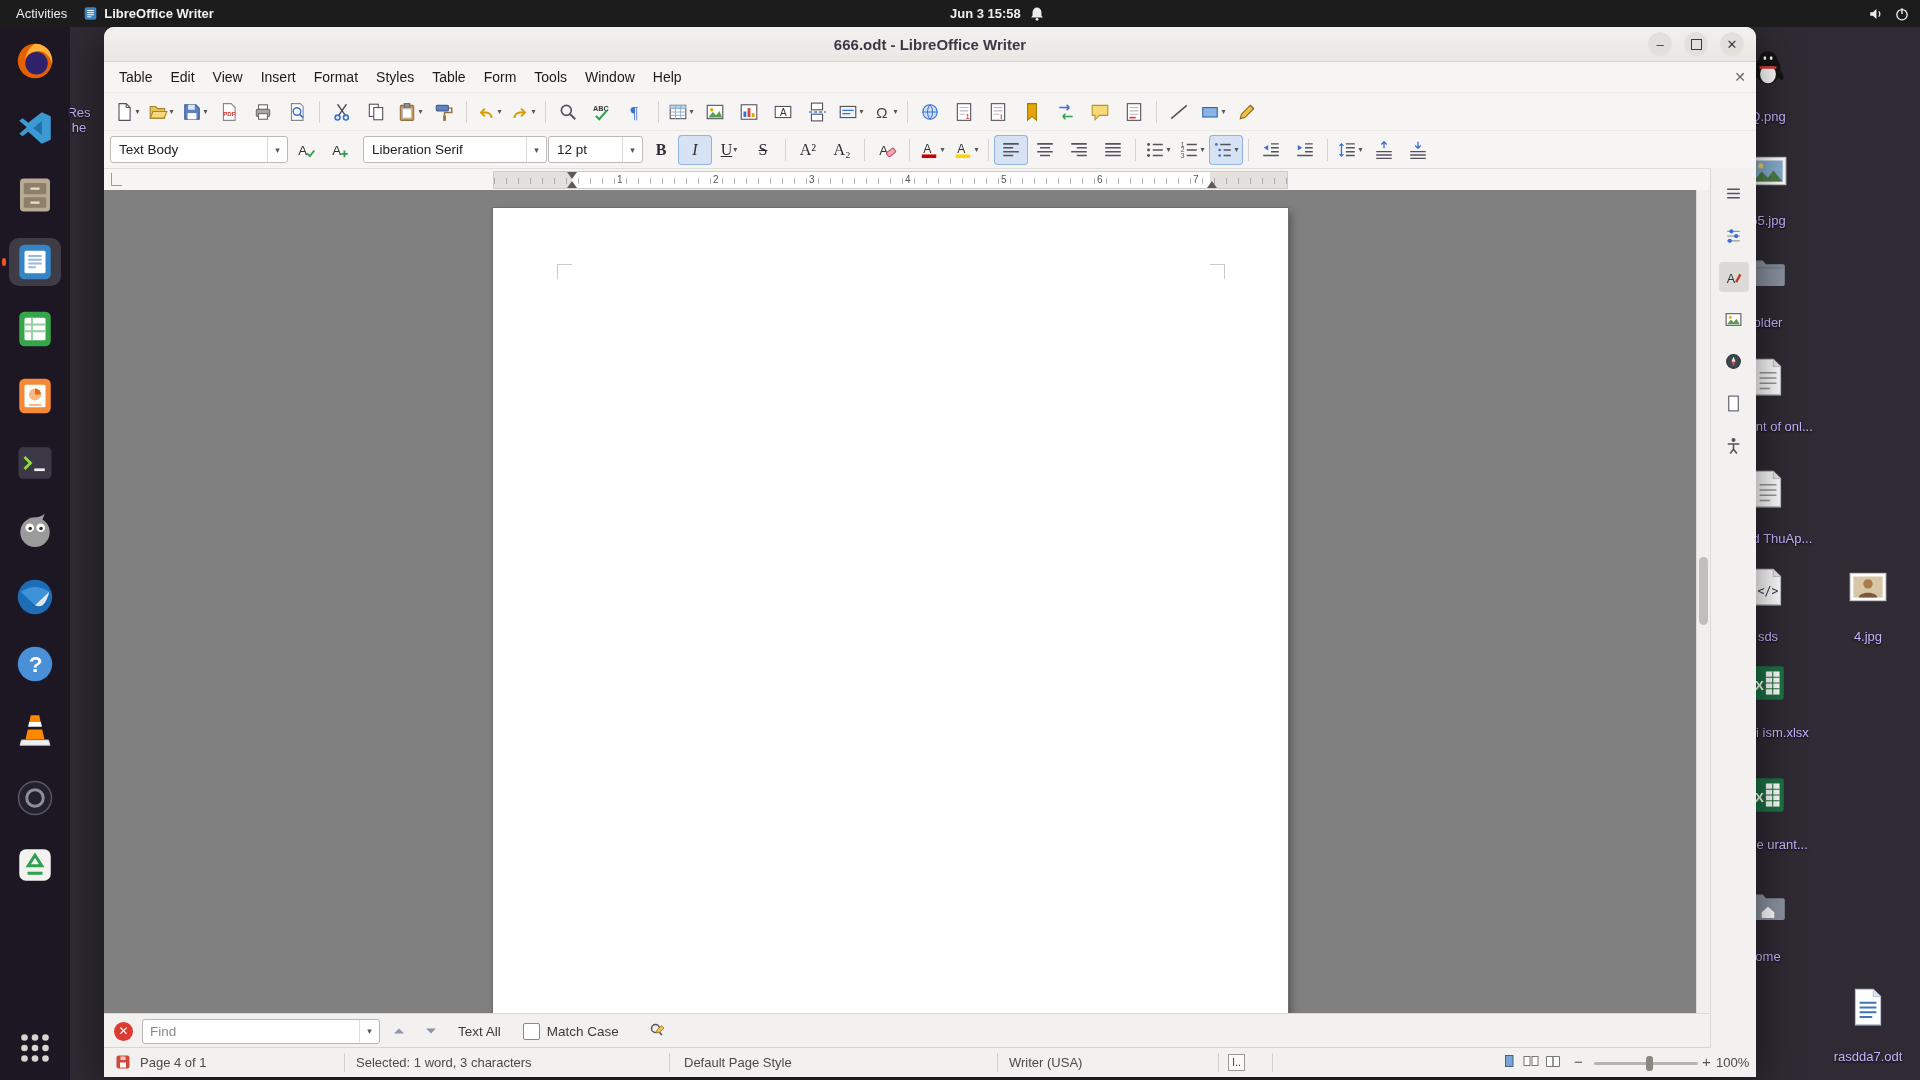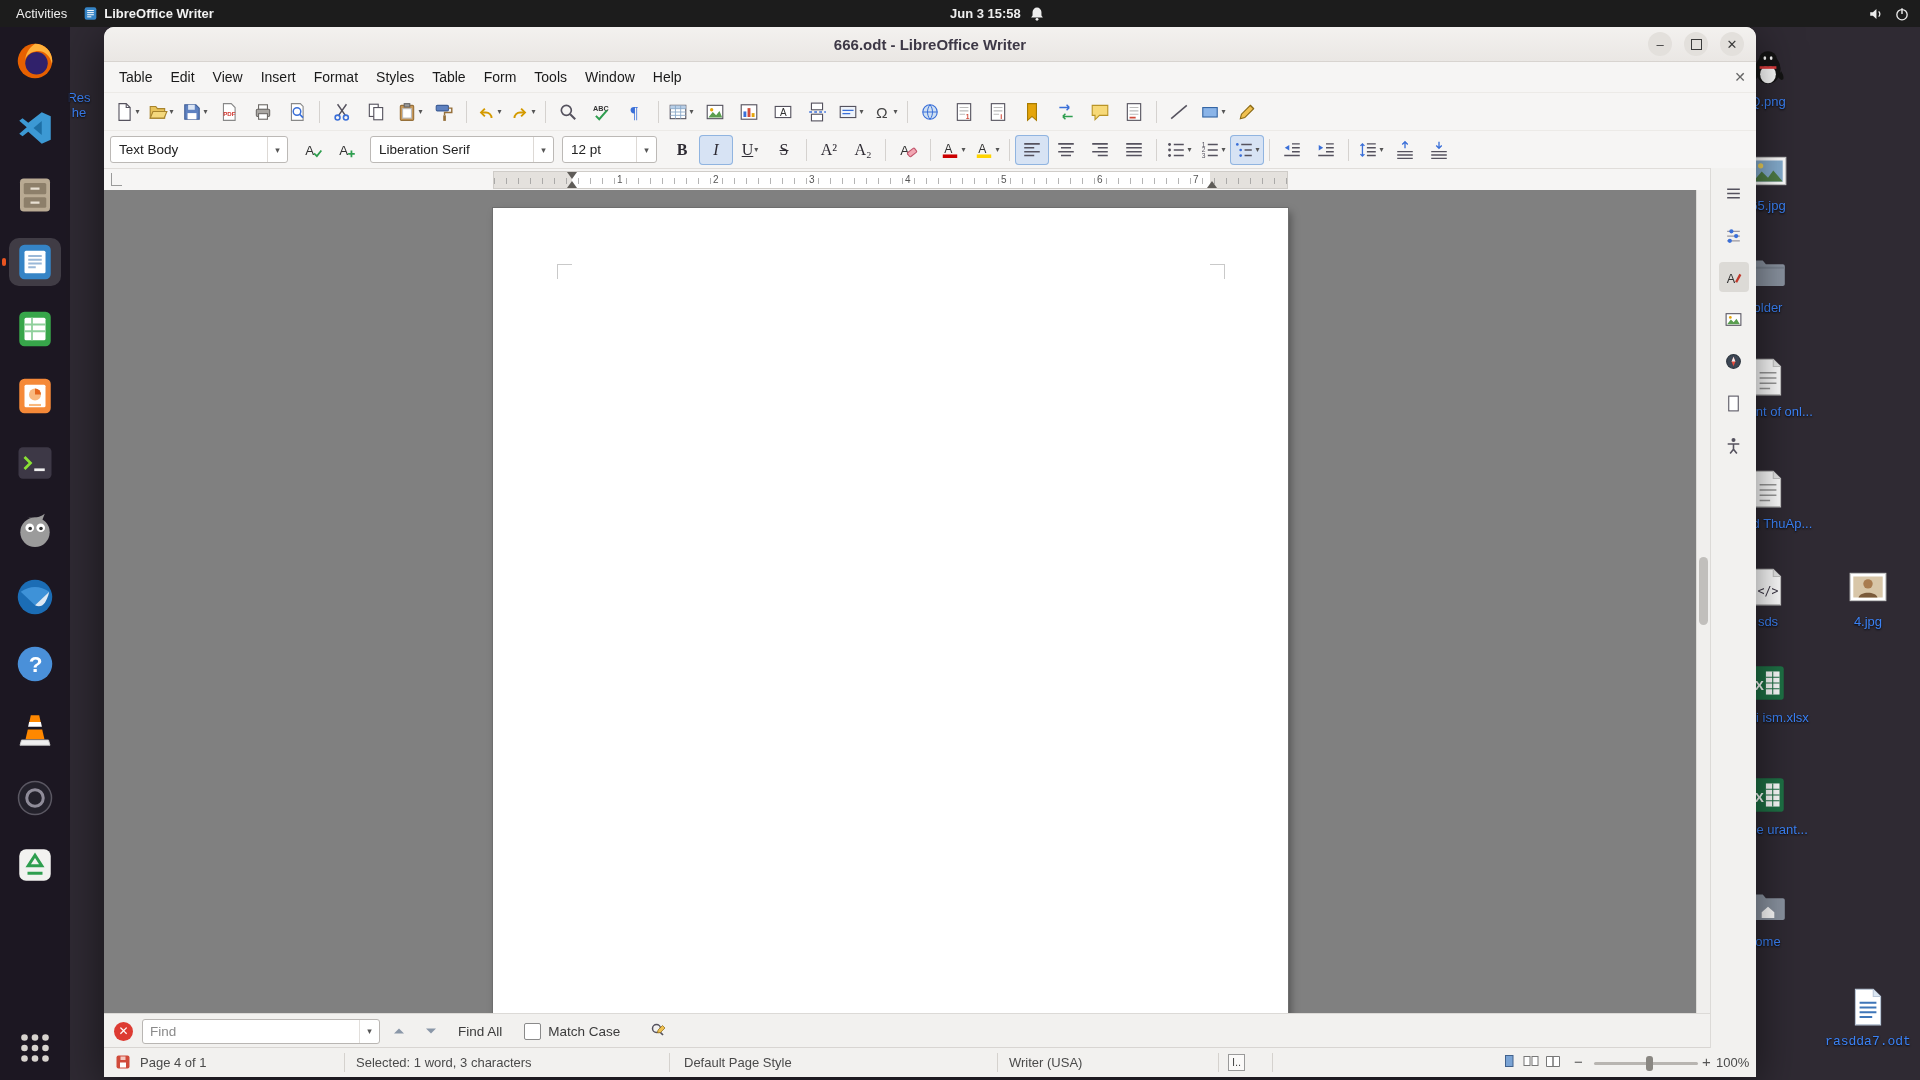--- a/index.html
+++ b/index.html
@@ -21,22 +21,22 @@
   .dock-item{width:52px;height:48px;display:flex;align-items:center;justify-content:center;
              position:relative;border-radius:10px;flex:0 0 auto}
   .dock-item svg{width:42px;height:42px}
   .dock-item.active{background:rgba(255,255,255,.16)}
   .dock-item.active:before{content:"";position:absolute;left:-7px;top:20px;width:4px;height:8px;
              border-radius:2px;background:#e95420}
   .dock-item.showapps{margin-top:auto}
   
   .desk-item{position:absolute;width:96px;text-align:center;z-index:1}
   .desk-item svg{width:42px;height:42px;margin:0 auto}
-  .desk-label{color:#3b82f6;font-size:13px;line-height:15px;text-shadow:0 1px 2px rgba(0,0,0,.9);
-              margin-top:6px;word-wrap:break-word}
+  .desk-label{color:#c4b5fd;font-size:13px;line-height:15px;text-shadow:0 1px 2px rgba(0,0,0,.9);
+              margin-top:21px;word-wrap:break-word}
   #frag{position:absolute;left:56px;top:84px;width:46px;text-align:center;z-index:1}
   
   #window{position:absolute;left:104px;top:27px;width:1652px;height:1050px;background:#f6f5f4;
           border-radius:10px 10px 0 0;box-shadow:0 10px 45px rgba(0,0,0,.55);z-index:10;overflow:hidden}
   .titlebar{height:34px;background:linear-gradient(#f3f1ef,#eae7e4);border-bottom:1px solid #d8d4d0;
             position:relative;display:flex;align-items:center;justify-content:center}
   .titlebar .title{font-size:15px;font-weight:bold;color:#3d3846}
   .winbtns{position:absolute;right:12px;top:5px;display:flex;gap:12px}
   .winbtn{width:24px;height:24px;border-radius:50%;background:#e3e0dc;color:#3b3b3b;display:flex;
           align-items:center;justify-content:center;font-size:13px}
@@ -54,21 +54,21 @@
   .tbtn{height:30px;min-width:30px;padding:0 2px;border-radius:4px;display:flex;align-items:center;
         justify-content:center;position:relative}
   .tbtn svg{width:20px;height:20px}
   .tbtn .dd{font-size:8px;color:#555;margin-left:1px}
   .tbtn.active{background:#d7e3f4;box-shadow:inset 0 0 0 1px #90b4e0}
   .sep{width:1px;height:22px;background:#d5d2cf;margin:0 5px;flex:0 0 auto}
   .glyph{font-size:16px;color:#2e2b33;font-family:"Liberation Serif","DejaVu Serif",serif}
   .g-b{font-weight:bold}.g-i{font-style:italic}.g-u{text-decoration:underline}
   .g-s{text-decoration:line-through}
   .combo{height:27px;border:1px solid #bcb9b6;background:#fff;border-radius:3px;display:flex;
-         align-items:center;font-size:13.5px;color:#222;margin-right:8px;box-sizing:border-box}
+         align-items:center;font-size:13.5px;color:#222;margin-right:1px;box-sizing:border-box}
   .combo .cval{padding:0 8px;flex:1;white-space:nowrap;overflow:hidden}
   .combo .arrow{width:19px;align-self:stretch;border-left:1px solid #ddd9d5;display:flex;
                 align-items:center;justify-content:center;color:#555;font-size:9px}
   
   .rulerrow{height:22px;background:#f6f5f4;position:relative}
   .ruler-corner{position:absolute;left:7px;top:4px;width:10px;height:12px;
                 border-left:1px solid #9a9a9a;border-bottom:1px solid #9a9a9a}
   .ruler{position:absolute;left:389px;top:2px;width:795px;height:18px;background:#fff;
          border:1px solid #cfccc8;box-sizing:border-box}
   .ruler .ticks{position:absolute;left:0;right:0;top:6px;height:6px;opacity:.65;
@@ -233,21 +233,21 @@
       </div>
       <div class="desk-item" style="left: 1720px; top: 886px;">
         <div>
           <svg viewBox="0 0 40 40">
             <path d="M4 10c0-1 .8-1.9 1.8-1.9h9.2l3 3.6h16.2c1 0 1.8.8 1.8 1.8v17c0 1-.8 1.9-1.8 1.9H5.8c-1 0-1.8-.9-1.8-1.9z" fill="#8a93a0"></path>
             <path d="M14 25l6-5.2 6 5.2v5.5H14z" fill="#fff"></path>
           </svg>
         </div>
         <div class="desk-label">ome</div>
       </div>
-      <div class="desk-item" style="left: 1820px; top: 986px; font-family: Liberation Mono, monospace;">
+      <div class="desk-item" style="left: 1820px; top: 986px;">
         <div>
           <svg viewBox="0 0 40 40">
             <path d="M8 3h17l7 7v27H8z" fill="#fff" stroke="#b9c6d8"></path>
             <path d="M25 3v7h7" fill="#dbe6f2" stroke="#b9c6d8"></path>
             <path d="M12 16h16M12 20.5h16M12 25h16M12 29.5h12" stroke="#3f76b8" stroke-width="1.8"></path>
           </svg>
         </div>
         <div class="desk-label">rasdda7.odt</div>
       </div>
     </div>
@@ -956,21 +956,21 @@
       <div class="fbtn">
           <svg viewBox="0 0 18 18">
             <path d="M4 11.5l5-5 5 5z" fill="#8a97a8"></path>
           </svg>
         </div>
       <div class="fbtn">
           <svg viewBox="0 0 18 18">
             <path d="M4 6.5l5 5 5-5z" fill="#8a97a8"></path>
           </svg>
         </div>
-      <span class="findall">Find All</span>
+      <span class="findall">Text All</span>
       <span class="cb"></span>
       <span class="cblabel">Match Case</span>
       <div class="fbtn frd">
           <svg viewBox="0 0 18 18">
             <circle cx="6.5" cy="6.5" r="4" fill="none" stroke="#55525e" stroke-width="1.5"></circle>
             <path d="M9.5 9.5l3.5 3.5" stroke="#55525e" stroke-width="1.7"></path>
             <path d="M12.5 3.5l2.5 2.5-4.5 4.5-3 .5.5-3z" fill="#f0c050" stroke="#8a6914" stroke-width=".7"></path>
           </svg>
         </div>
     </div>

